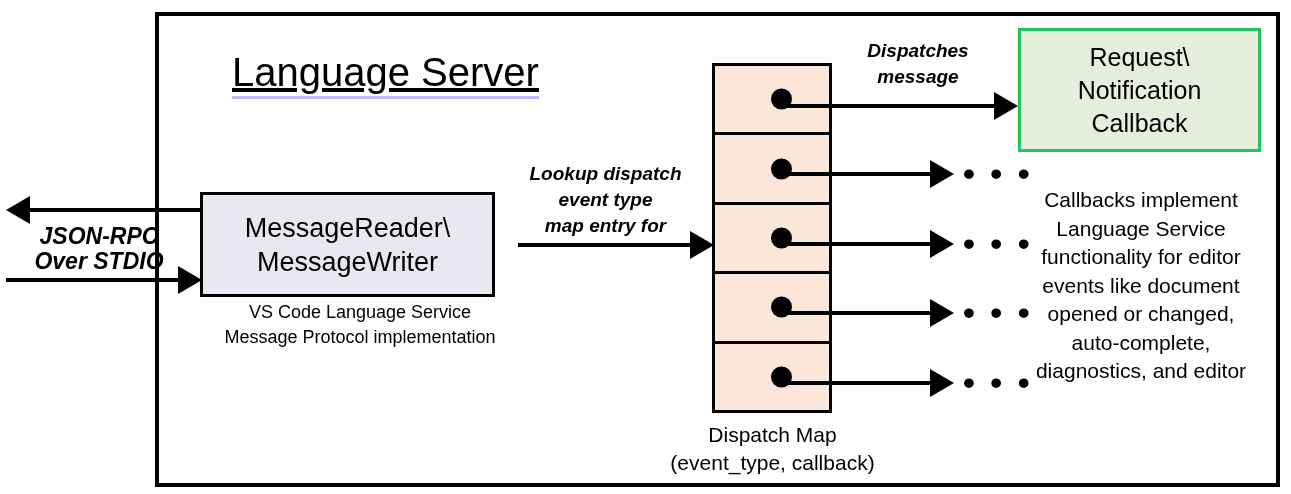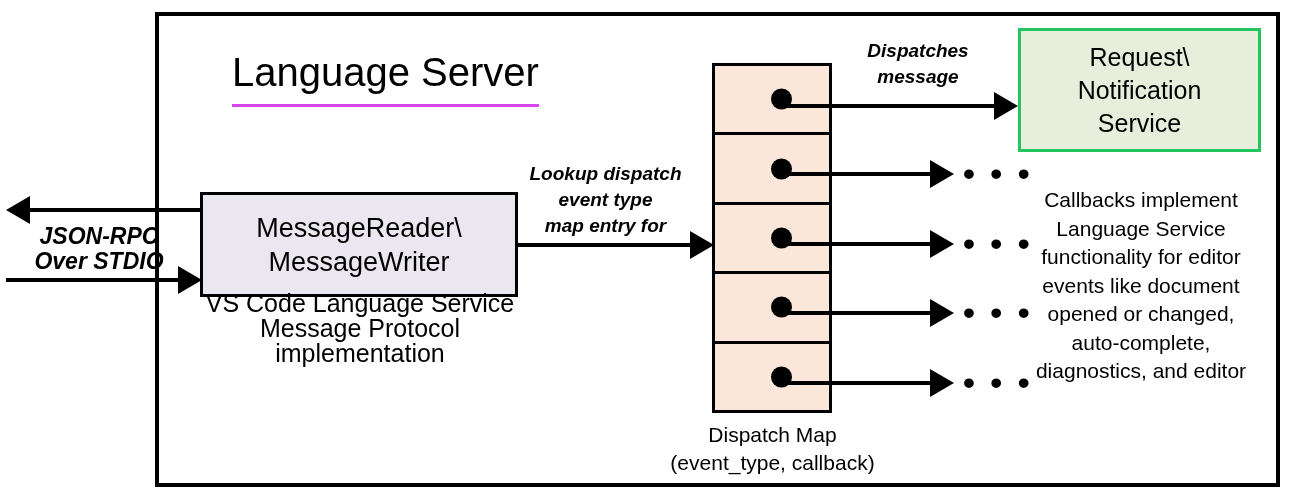--- a/index.html
+++ b/index.html
@@ -35,46 +35,47 @@
   #server-title {
     left: 232px;
     top: 48px;
     width: 420px;
     font-size: 40px;
     line-height: 48px;
     text-align: left;
     white-space: nowrap;
   }
   #server-title .ul {
-    border-bottom: 3px solid #d946ef;
-    padding-bottom: 10px;
+    border-bottom: 3px solid #c4b5fd;
+    padding-bottom: 2px;
+    text-decoration: underline;
   }
 
   
   #reader-box {
     left: 200px;
     top: 192px;
-    width: 318px;
+    width: 295px;
     height: 105px;
     background: #EAE7F0;
     border: 3px solid #000;
     box-sizing: border-box;
     display: flex;
     flex-direction: column;
     align-items: center;
     justify-content: center;
     font-size: 27px;
     line-height: 34px;
     text-align: center;
   }
   #reader-caption {
     left: 190px;
-    top: 291px;
+    top: 300px;
     width: 340px;
-    font-size: 25px;
+    font-size: 18px;
     line-height: 25px;
     text-align: center;
   }
 
   
   #rpc-label {
     left: 24px;
     top: 224px;
     width: 150px;
     font-size: 23px;
@@ -275,21 +276,21 @@
   <div class="abs arrow-right" style="left:930px; top:299px;"></div>
   <div class="abs ellipsis" style="left:963px; top:302px;">• • •</div>
 
   <div class="abs hline" style="left:776px; top:381px; width:158px;"></div>
   <div class="abs arrow-right" style="left:930px; top:369px;"></div>
   <div class="abs ellipsis" style="left:963px; top:372px;">• • •</div>
 
   <div class="abs" id="callback-box">
     <div>Request\</div>
     <div>Notification</div>
-    <div>Service</div>
+    <div>Callback</div>
   </div>
   <div class="abs" id="callback-caption">
     <div>Callbacks implement</div>
     <div>Language Service</div>
     <div>functionality for editor</div>
     <div>events like document</div>
     <div>opened or changed,</div>
     <div>auto-complete,</div>
     <div>diagnostics, and editor</div>
   </div>

